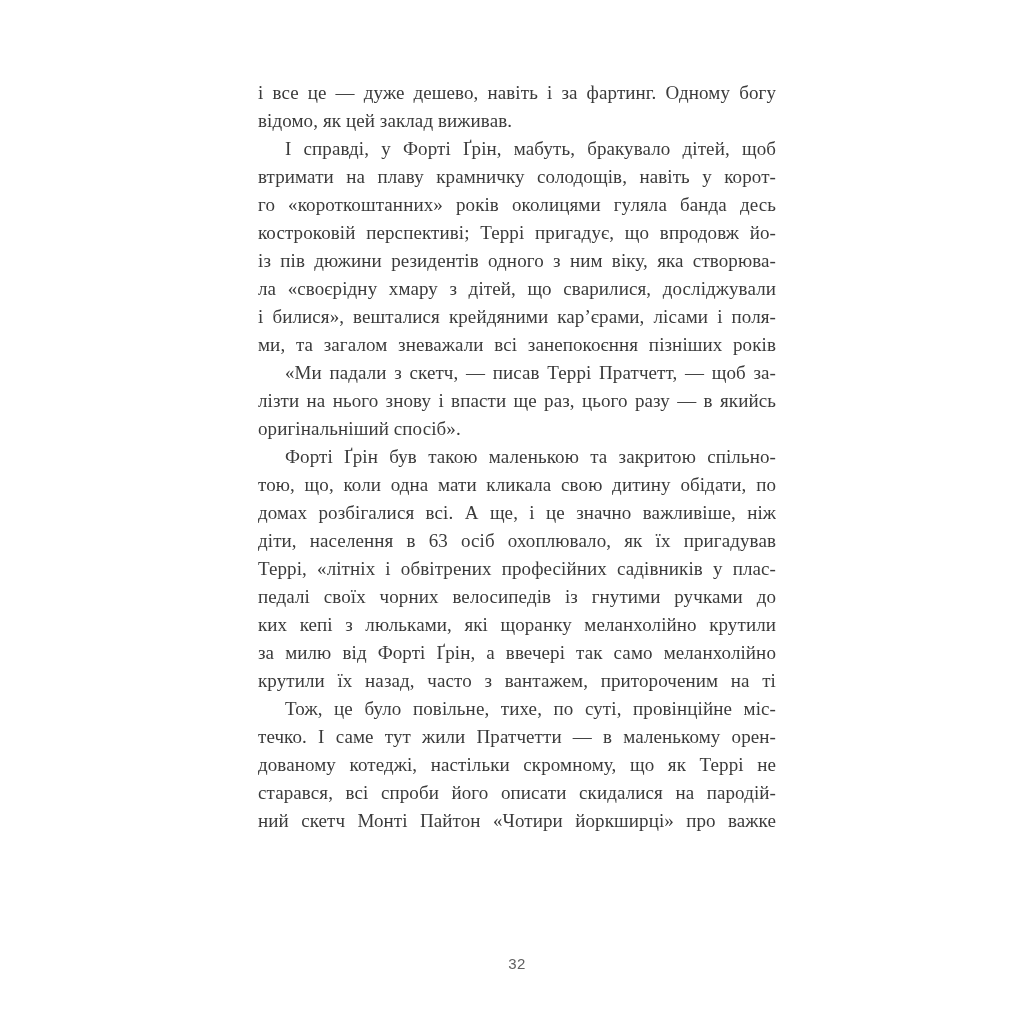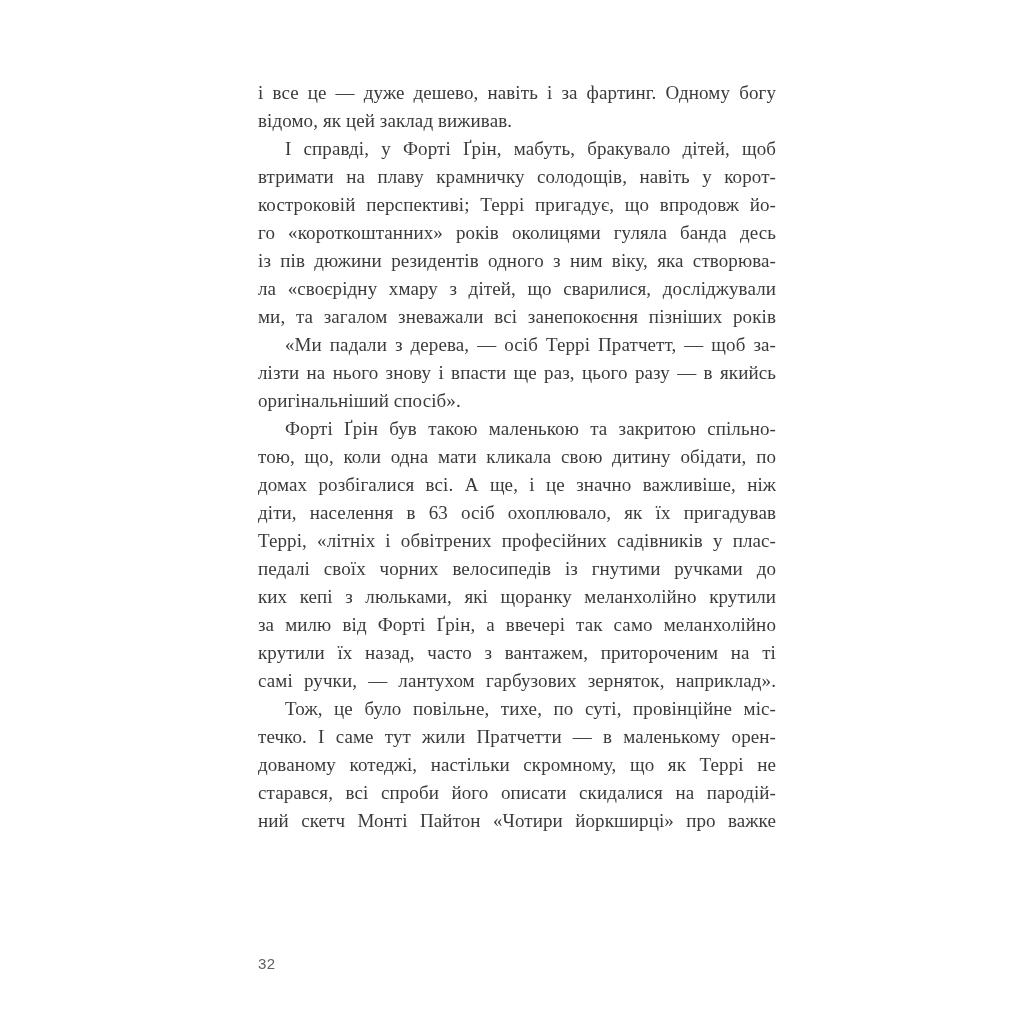--- a/index.html
+++ b/index.html
@@ -45,62 +45,62 @@
     -moz-text-align-last: left;
   }
   .line.indent {
     text-indent: 27px;
   }
   .folio {
     position: absolute;
     left: 258px;
     top: 954px;
     width: 518px;
-    text-align: left;
+    text-align: center;
     font-family: "Liberation Sans", "DejaVu Sans", sans-serif;
     font-size: 15px;
     line-height: 20px;
     color: #606060;
     letter-spacing: 0.5px;
   }
 </style>
 </head>
 <body>
 
 <div class="page">
   <div class="text-block" id="text-block">
       <div class="para">
         <div class="line">і все це — дуже дешево, навіть і за фартинг. Одному богу</div>
         <div class="line para-end">відомо, як цей заклад виживав.</div>
       </div>
       <div class="para">
         <div class="line indent">І справді, у Форті Ґрін, мабуть, бракувало дітей, щоб</div>
         <div class="line">втримати на плаву крамничку солодощів, навіть у корот-</div>
+        <div class="line">го «короткоштанних» років околицями гуляла банда десь</div>
         <div class="line">костроковій перспективі; Террі пригадує, що впродовж йо-</div>
-        <div class="line">го «короткоштанних» років околицями гуляла банда десь</div>
         <div class="line">із пів дюжини резидентів одного з ним віку, яка створюва-</div>
         <div class="line">ла «своєрідну хмару з дітей, що сварилися, досліджували</div>
+        <div class="line">і билися», вешталися крейдяними кар’єрами, лісами і поля-</div>
         <div class="line">ми, та загалом зневажали всі занепокоєння пізніших років</div>
       </div>
       <div class="para">
-        <div class="line indent">«Ми падали з дерева, — осіб Террі Пратчетт, — щоб за-</div>
+        <div class="line indent">«Ми падали з скетч, — писав Террі Пратчетт, — щоб за-</div>
         <div class="line">лізти на нього знову і впасти ще раз, цього разу — в якийсь</div>
         <div class="line para-end">оригінальніший спосіб».</div>
       </div>
       <div class="para">
         <div class="line indent">Форті Ґрін був такою маленькою та закритою спільно-</div>
         <div class="line">тою, що, коли одна мати кликала свою дитину обідати, по</div>
         <div class="line">домах розбігалися всі. А ще, і це значно важливіше, ніж</div>
         <div class="line">діти, населення в 63 осіб охоплювало, як їх пригадував</div>
         <div class="line">Террі, «літніх і обвітрених професійних садівників у плас-</div>
         <div class="line">педалі своїх чорних велосипедів із гнутими ручками до</div>
         <div class="line">ких кепі з люльками, які щоранку меланхолійно крутили</div>
         <div class="line">за милю від Форті Ґрін, а ввечері так само меланхолійно</div>
         <div class="line">крутили їх назад, часто з вантажем, притороченим на ті</div>
-        <div class="line">самі ручки, — лантухом гарбузових зерняток, наприклад».</div>
       </div>
       <div class="para">
         <div class="line indent">Тож, це було повільне, тихе, по суті, провінційне міс-</div>
         <div class="line">течко. І саме тут жили Пратчетти — в маленькому орен-</div>
         <div class="line">дованому котеджі, настільки скромному, що як Террі не</div>
         <div class="line">старався, всі спроби його описати скидалися на пародій-</div>
         <div class="line">ний скетч Монті Пайтон «Чотири йоркширці» про важке</div>
       </div>
     </div>
   <div class="folio">32</div>

